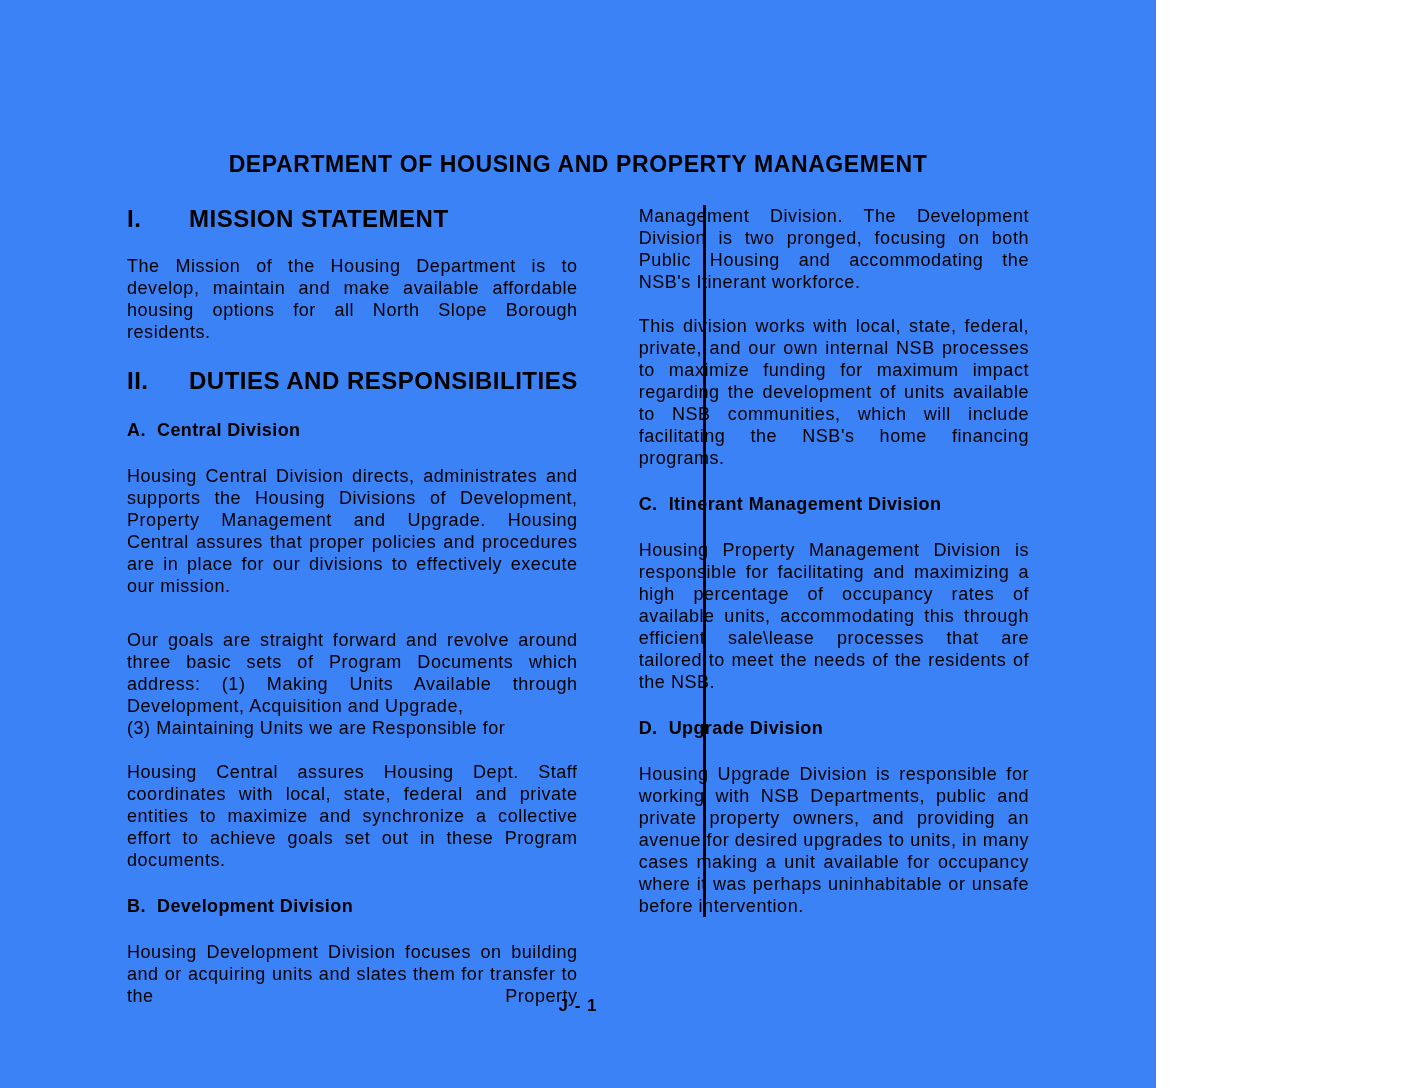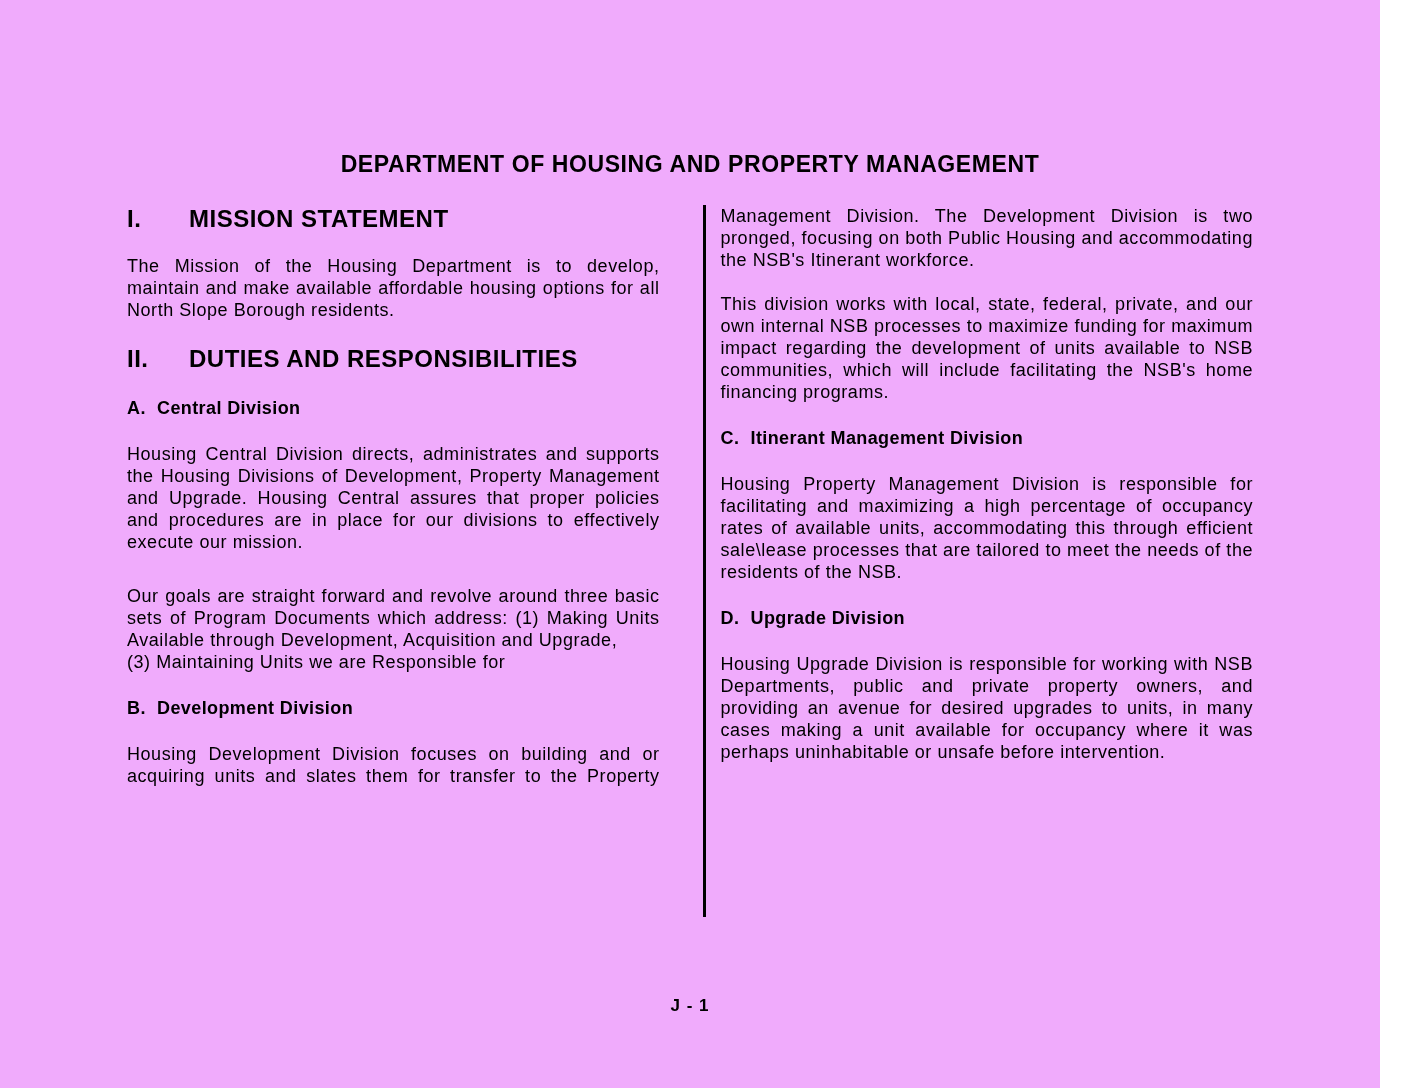--- a/index.html
+++ b/index.html
@@ -2,23 +2,23 @@
 <html><head>
 <meta charset="utf-8">
 <style>
   html, body {
     margin: 0;
     padding: 0;
     background: #ffffff;
   }
   .page {
     position: relative;
-    width: 1380px;
+    width: 1156px;
     height: 1088px;
-    background: #f0abfc;
+    background: #3b82f6;
     color: #000000;
     font-family: "Liberation Sans", sans-serif;
     box-sizing: border-box;
     padding: 149px 127px 0 127px;
     overflow: hidden;
   }
   .doc-title {
     text-align: center;
     font-weight: bold;
     font-size: 23px;
@@ -120,20 +120,21 @@
       <div class="sub-heading">
         <span class="sub-letter">A.</span>
           <span>Central Division</span>
       </div>
 
       <p class="para">Housing Central Division directs, administrates and supports the Housing Divisions of Development, Property Management and Upgrade. Housing Central assures that proper policies and procedures are in place for our divisions to effectively execute our mission.</p>
 
       <p class="para goals-intro">Our goals are straight forward and revolve around three basic sets of Program Documents which address: (1) Making Units Available through Development, Acquisition and Upgrade,</p>
       <div class="goal-line">(3) Maintaining Units we are Responsible for</div>
 
+      <p class="para">Housing Central assures Housing Dept. Staff coordinates with local, state, federal and private entities to maximize and synchronize a collective effort to achieve goals set out in these Program documents.</p>
 
       <div class="sub-heading">
         <span class="sub-letter">B.</span>
           <span>Development Division</span>
       </div>
 
       <p class="para justify-all">Housing Development Division focuses on building and or acquiring units and slates them for transfer to the Property</p>
 
     </div>
 

